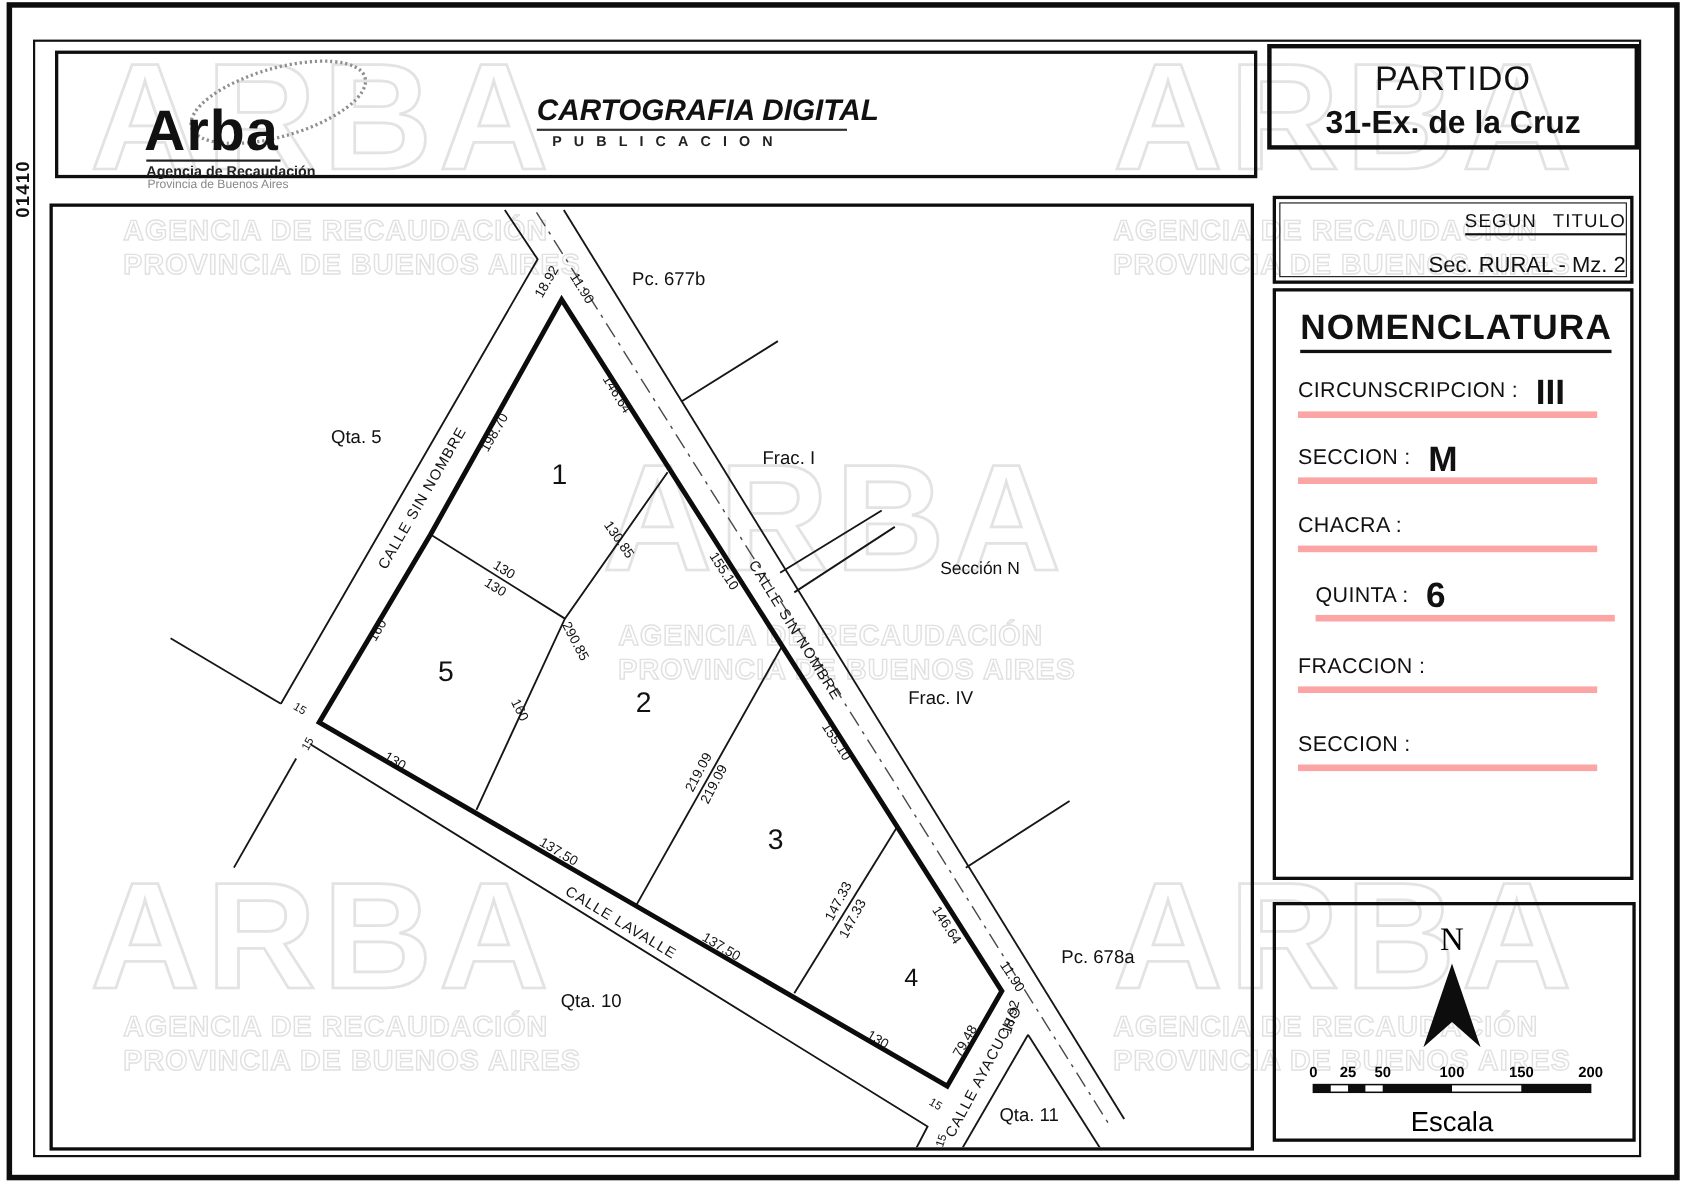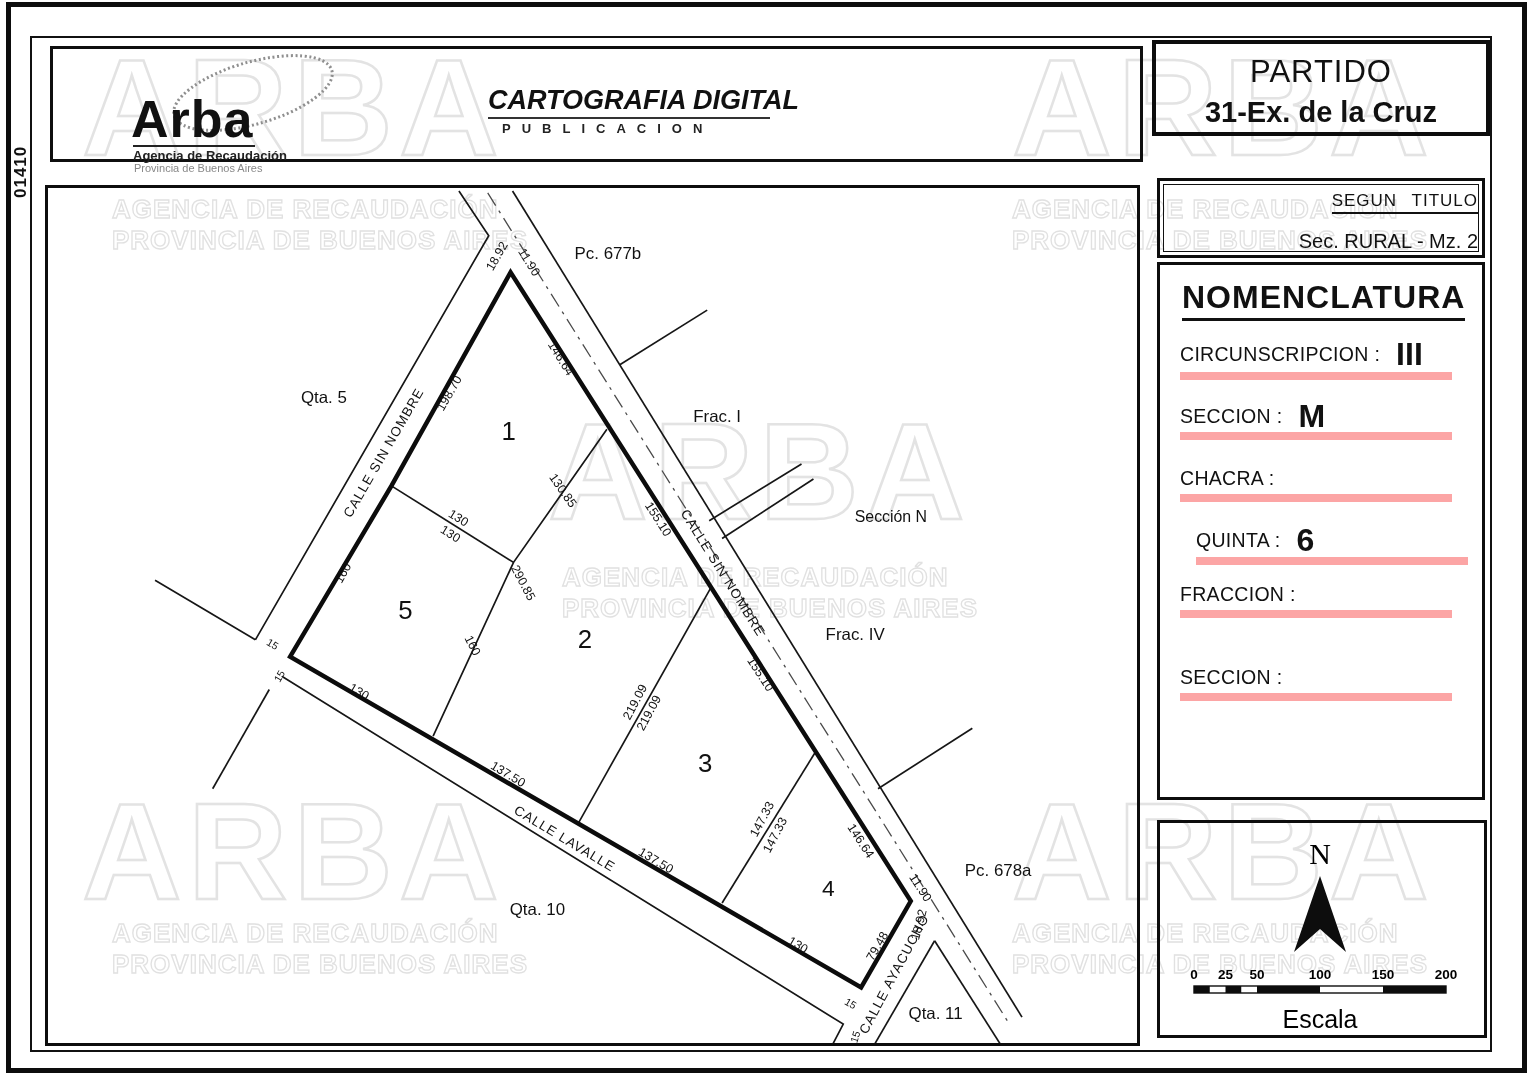--- a/index.html
+++ b/index.html
@@ -35,22 +35,22 @@
   #partido-title { margin-top:10px; font-size:31px; letter-spacing:1px; }
   #partido-value { margin-top:6px; font-size:29px; font-weight:bold; }
   #segun-box { left:1157px; top:178px; width:328px; height:80px; border:3px solid #0d0d0d; z-index:2; }
   #segun-inner { position:absolute; left:3px; top:3px; width:316px; height:68px; border:1px solid #111; text-align:right; }
   #segun-title { display:inline-block; margin-top:6px; font-size:17px; letter-spacing:1px; word-spacing:9px;
                  border-bottom:2px solid #111; padding-bottom:1px; }
   #segun-value { margin-top:16px; font-size:20px; font-weight:normal; }
   #nomen-box { left:1157px; top:262px; width:328px; height:538px; border:3px solid #0d0d0d; z-index:2; }
   #nomen-title { position:absolute; left:22px; top:14px; font-size:32px; font-weight:bold; letter-spacing:1px;
                  border-bottom:3px solid #111; padding-bottom:2px; }
-  .nomen-row { position:absolute; left:20px; width:272px; border-bottom:8px solid #fca5a5;
-               display:flex; align-items:flex-start; padding-bottom:6px; }
+  .nomen-row { position:absolute; left:20px; width:272px; border-bottom:6px solid #fca5a5;
+               display:flex; align-items:center; padding-bottom:6px; }
   .nomen-label { font-size:19.5px; letter-spacing:0.3px; white-space:nowrap; }
   .nomen-value { font-size:32px; font-weight:bold; margin-left:16px; line-height:22px; }
 
   
   #map-box { left:45px; top:185px; width:1095px; height:861px; border:3px solid #0d0d0d; z-index:2; }
   #map-svg { position:absolute; left:0; top:0; width:1089px; height:855px; }
   #map-svg text { fill:#111; }
 
   
   #north-box { left:1157px; top:820px; width:330px; height:218px; border:3px solid #0d0d0d; z-index:2; }
@@ -127,21 +127,21 @@
     <span class="nomen-value">M</span>
   </div>
   <div class="nomen-row" style="top:202px; height:35px;">
     <span class="nomen-label">CHACRA :</span>
     <span class="nomen-value"></span>
   </div>
   <div class="nomen-row" style="top:264px; height:36px;margin-left:16px;">
     <span class="nomen-label">QUINTA :</span>
     <span class="nomen-value">6</span>
   </div>
-  <div class="nomen-row" style="top:318px; height:35px;">
+  <div class="nomen-row" style="top:330px; height:35px;">
     <span class="nomen-label">FRACCION :</span>
     <span class="nomen-value"></span>
   </div>
   <div class="nomen-row" style="top:401px; height:35px;">
     <span class="nomen-label">SECCION :</span>
     <span class="nomen-value"></span>
   </div>
 </div>
 
 <div id="map-box" class="abs">

